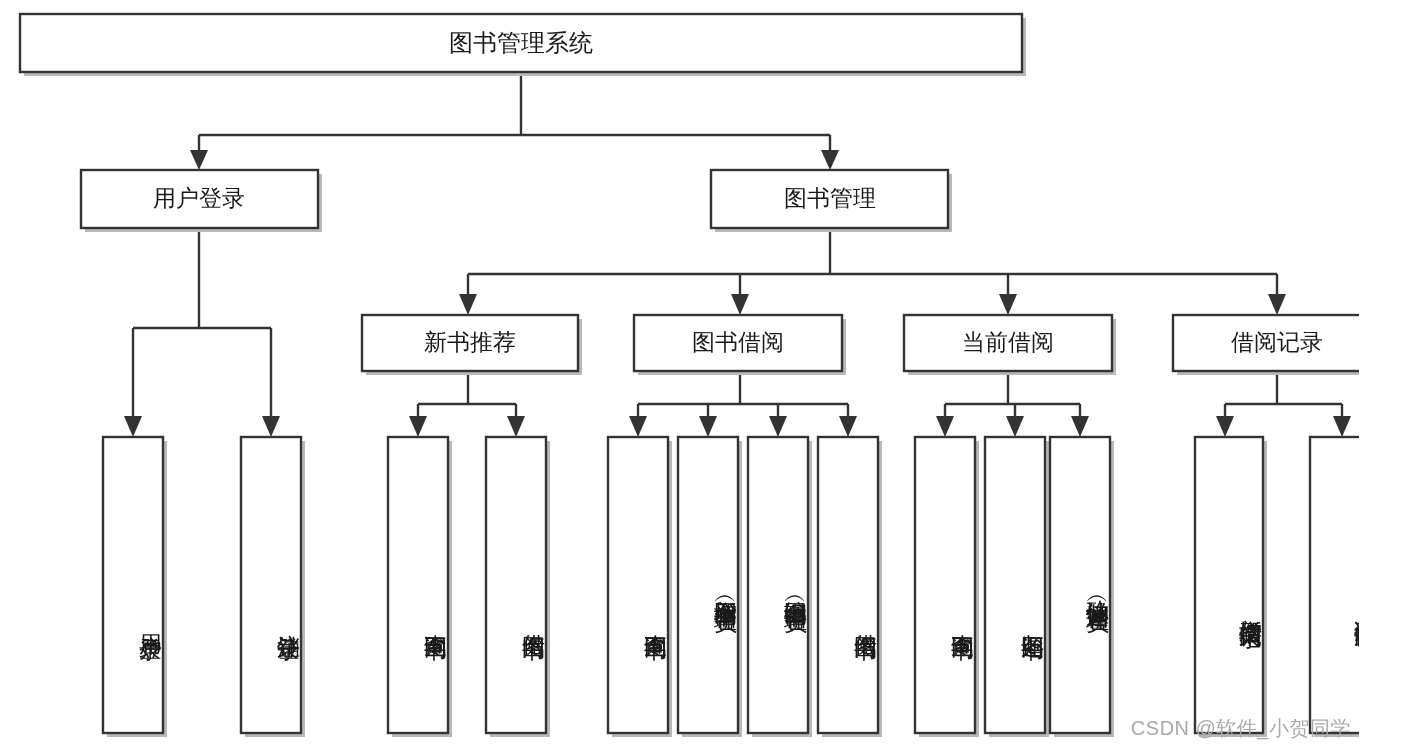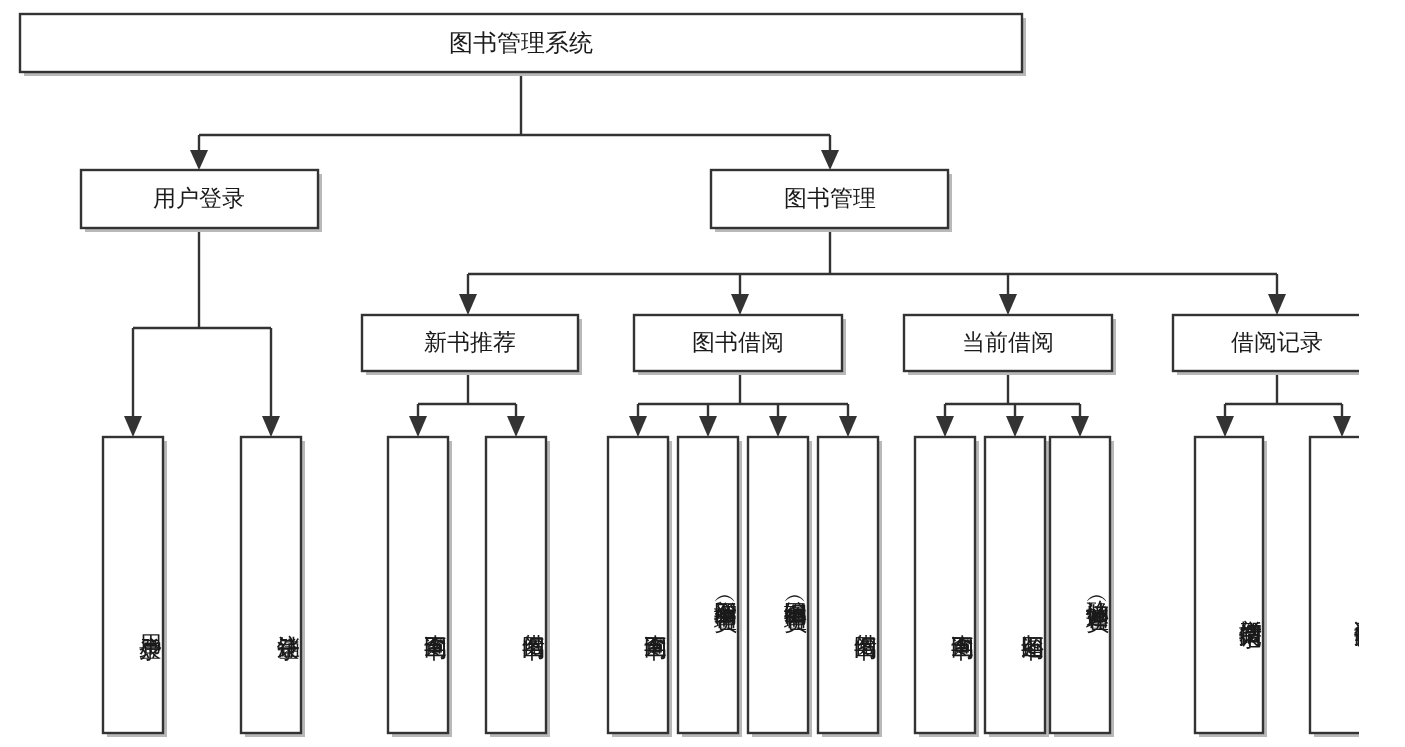--- a/index.html
+++ b/index.html
@@ -265,14 +265,15 @@
   <div class="vlabel" style="left:748px; top:444px; width:60px; height:289px;">编辑图书（管理员）</div>
   <div class="vlabel" style="left:818px; top:505px; width:60px; height:228px;">借阅图书</div>
 
   <div class="vlabel" style="left:915px; top:505px; width:60px; height:228px;">查询图书</div>
   <div class="vlabel" style="left:985px; top:505px; width:60px; height:228px;">归还图书</div>
   <div class="vlabel" style="left:1050px; top:444px; width:60px; height:289px;">确认归还（管理员）</div>
 
   <div class="vlabel" style="left:1195px; top:478px; width:68px; height:255px;">新增借阅记录</div>
   <div class="vlabel" style="left:1310px; top:478px; width:68px; height:255px;">查询借阅记录</div>
 
+  <div class="watermark">CSDN @软件_小贺同学</div>
 
 </div>
 
 </body></html>

